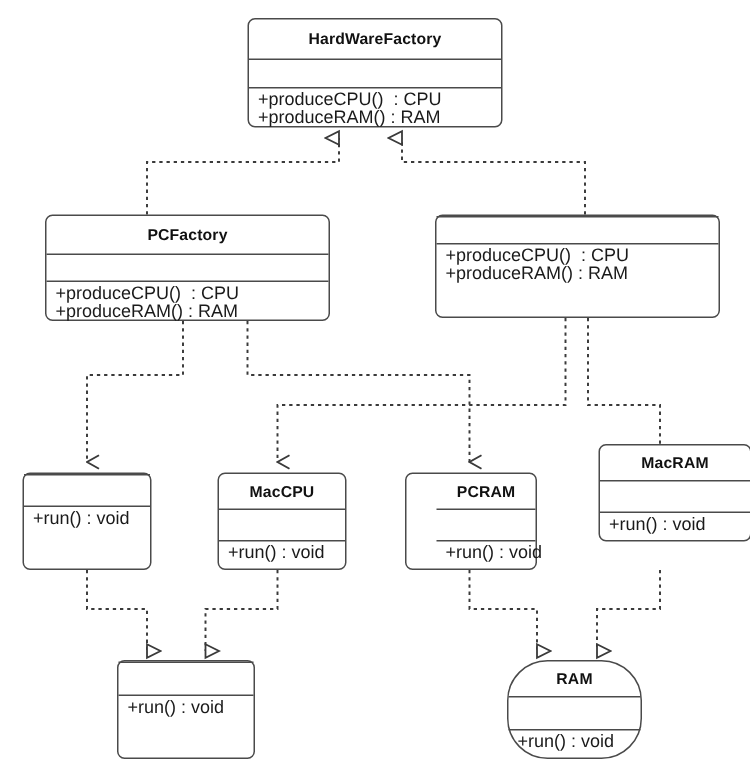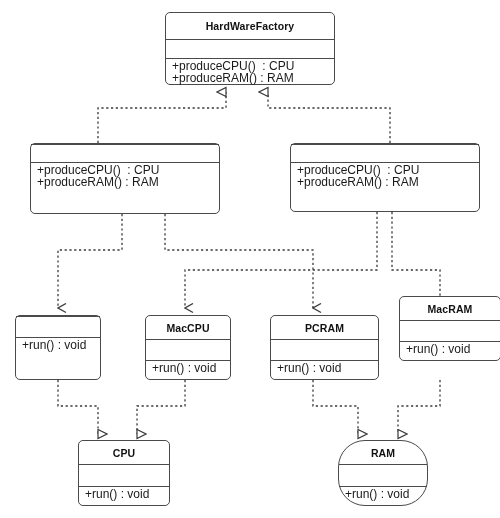--- a/index.html
+++ b/index.html
@@ -84,20 +84,21 @@
   <div class="umlbox" style="left:165px;top:12px;width:170px;height:73px;">
     <div class="cls-name" style="height:26px;">HardWareFactory</div>
     <div class="cls-attrs" style="height:18px;"></div>
     <div class="cls-ops">
       <div class="op-line">+produceCPU()  : CPU</div>
       <div class="op-line">+produceRAM() : RAM</div>
     </div>
   </div>
 
   <div class="umlbox" style="left:30px;top:143px;width:190px;height:71px;">
+    <div class="cls-name" style="height:25px;">PCFactory</div>
     <div class="cls-attrs" style="height:17px;"></div>
     <div class="cls-ops">
       <div class="op-line">+produceCPU()  : CPU</div>
       <div class="op-line">+produceRAM() : RAM</div>
     </div>
   </div>
 
   <div class="umlbox" style="left:290px;top:143px;width:190px;height:69px;">
     <div class="cls-attrs" style="height:17px;"></div>
     <div class="cls-ops">
@@ -114,38 +115,37 @@
   </div>
 
   <div class="umlbox" style="left:145px;top:315px;width:86px;height:65px;">
     <div class="cls-name" style="height:23px;">MacCPU</div>
     <div class="cls-attrs" style="height:20px;"></div>
     <div class="cls-ops">
       <div class="op-line">+run() : void</div>
     </div>
   </div>
 
-  <div class="umlbox" style="left:270px;top:315px;width:109px;height:65px;">
+  <div class="umlbox" style="left:270px;top:315px;width:88px;height:65px;padding-left:20px;">
     <div class="cls-name" style="height:23px;">PCRAM</div>
     <div class="cls-attrs" style="height:20px;"></div>
     <div class="cls-ops">
       <div class="op-line">+run() : void</div>
     </div>
   </div>
 
   <div class="umlbox" style="left:399px;top:296px;width:102px;height:65px;">
     <div class="cls-name" style="height:23px;">MacRAM</div>
     <div class="cls-attrs" style="height:20px;"></div>
     <div class="cls-ops">
       <div class="op-line">+run() : void</div>
     </div>
   </div>
 
   <div class="umlbox" style="left:78px;top:440px;width:92px;height:66px;">
-    <div class="cls-name" style="height:23px;">CPU</div>
     <div class="cls-attrs" style="height:21px;"></div>
     <div class="cls-ops">
       <div class="op-line">+run() : void</div>
     </div>
   </div>
 
   <div class="umlbox" style="left:338px;top:440px;width:90px;height:66px;border-radius:27px;">
     <div class="cls-name" style="height:23px;">RAM</div>
     <div class="cls-attrs" style="height:21px;"></div>
     <div class="cls-ops">

